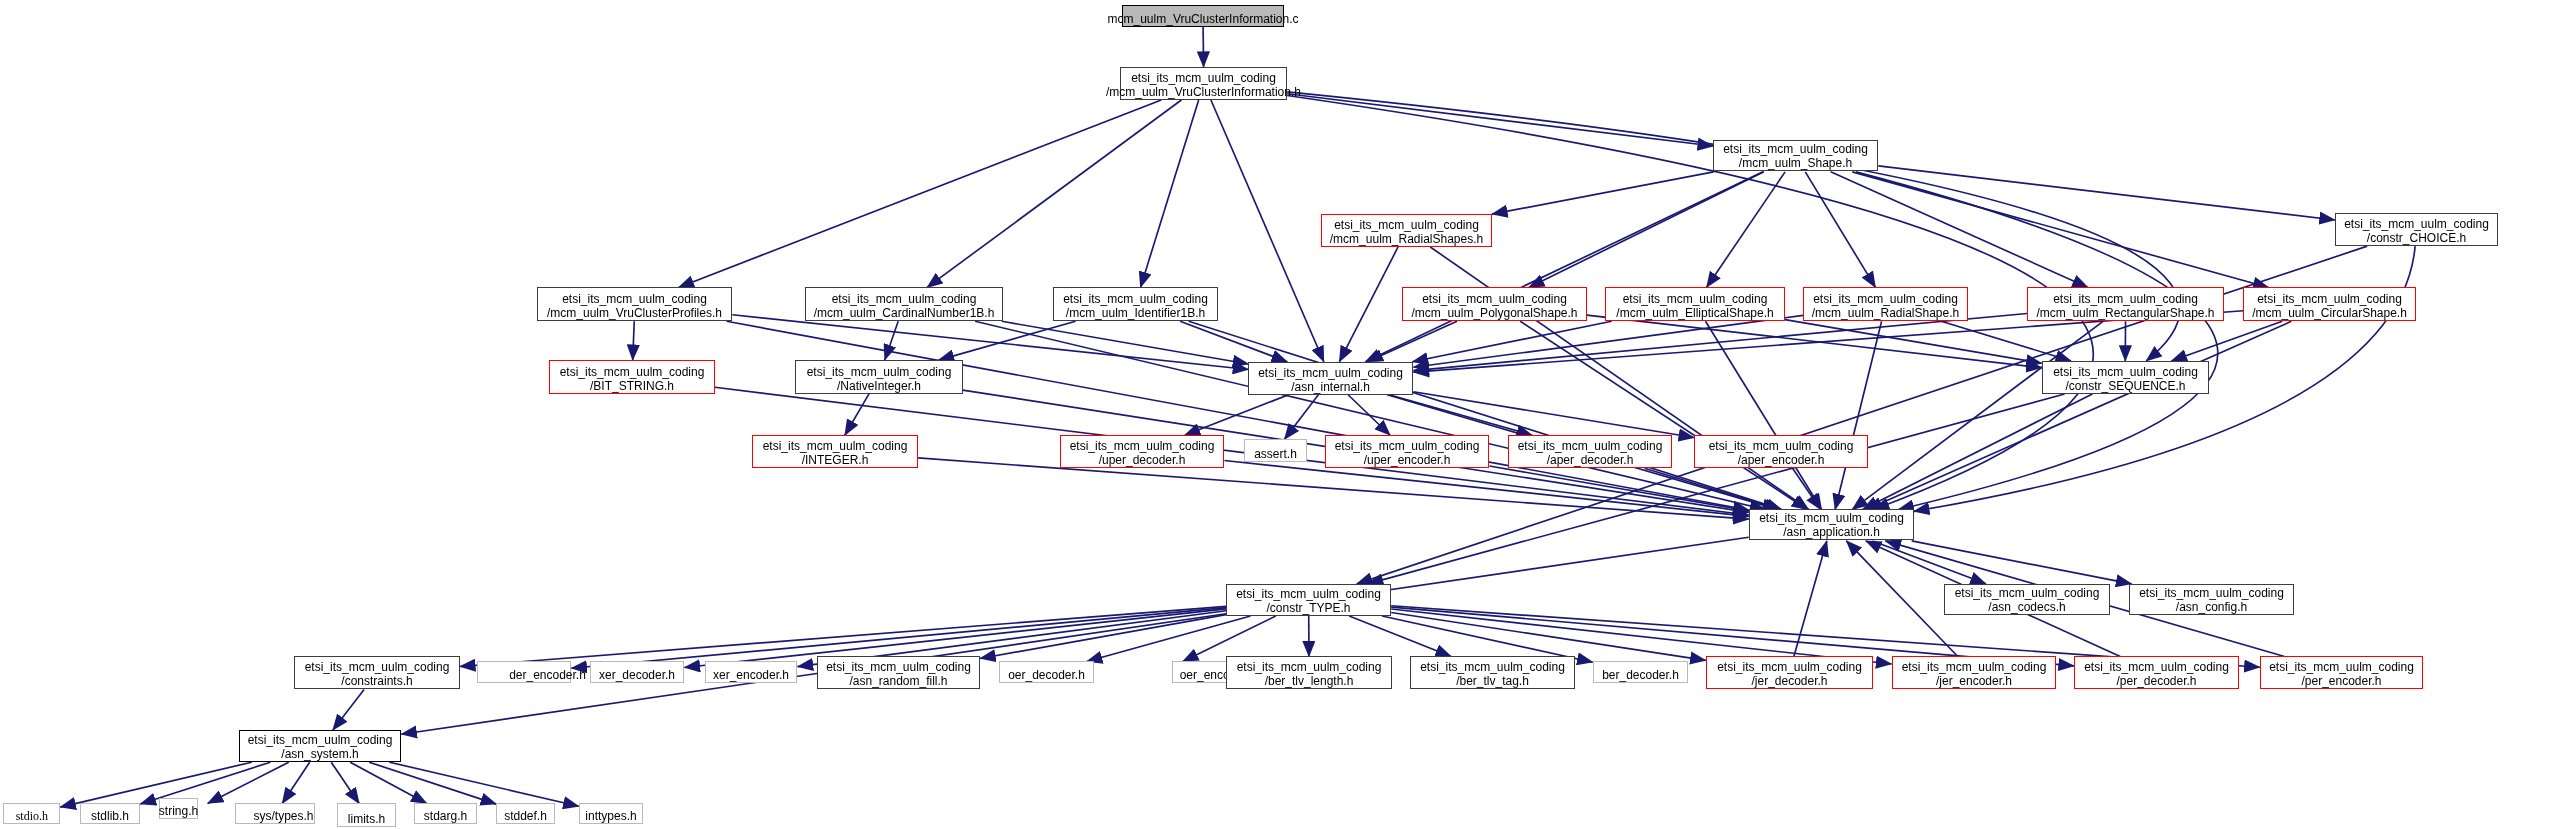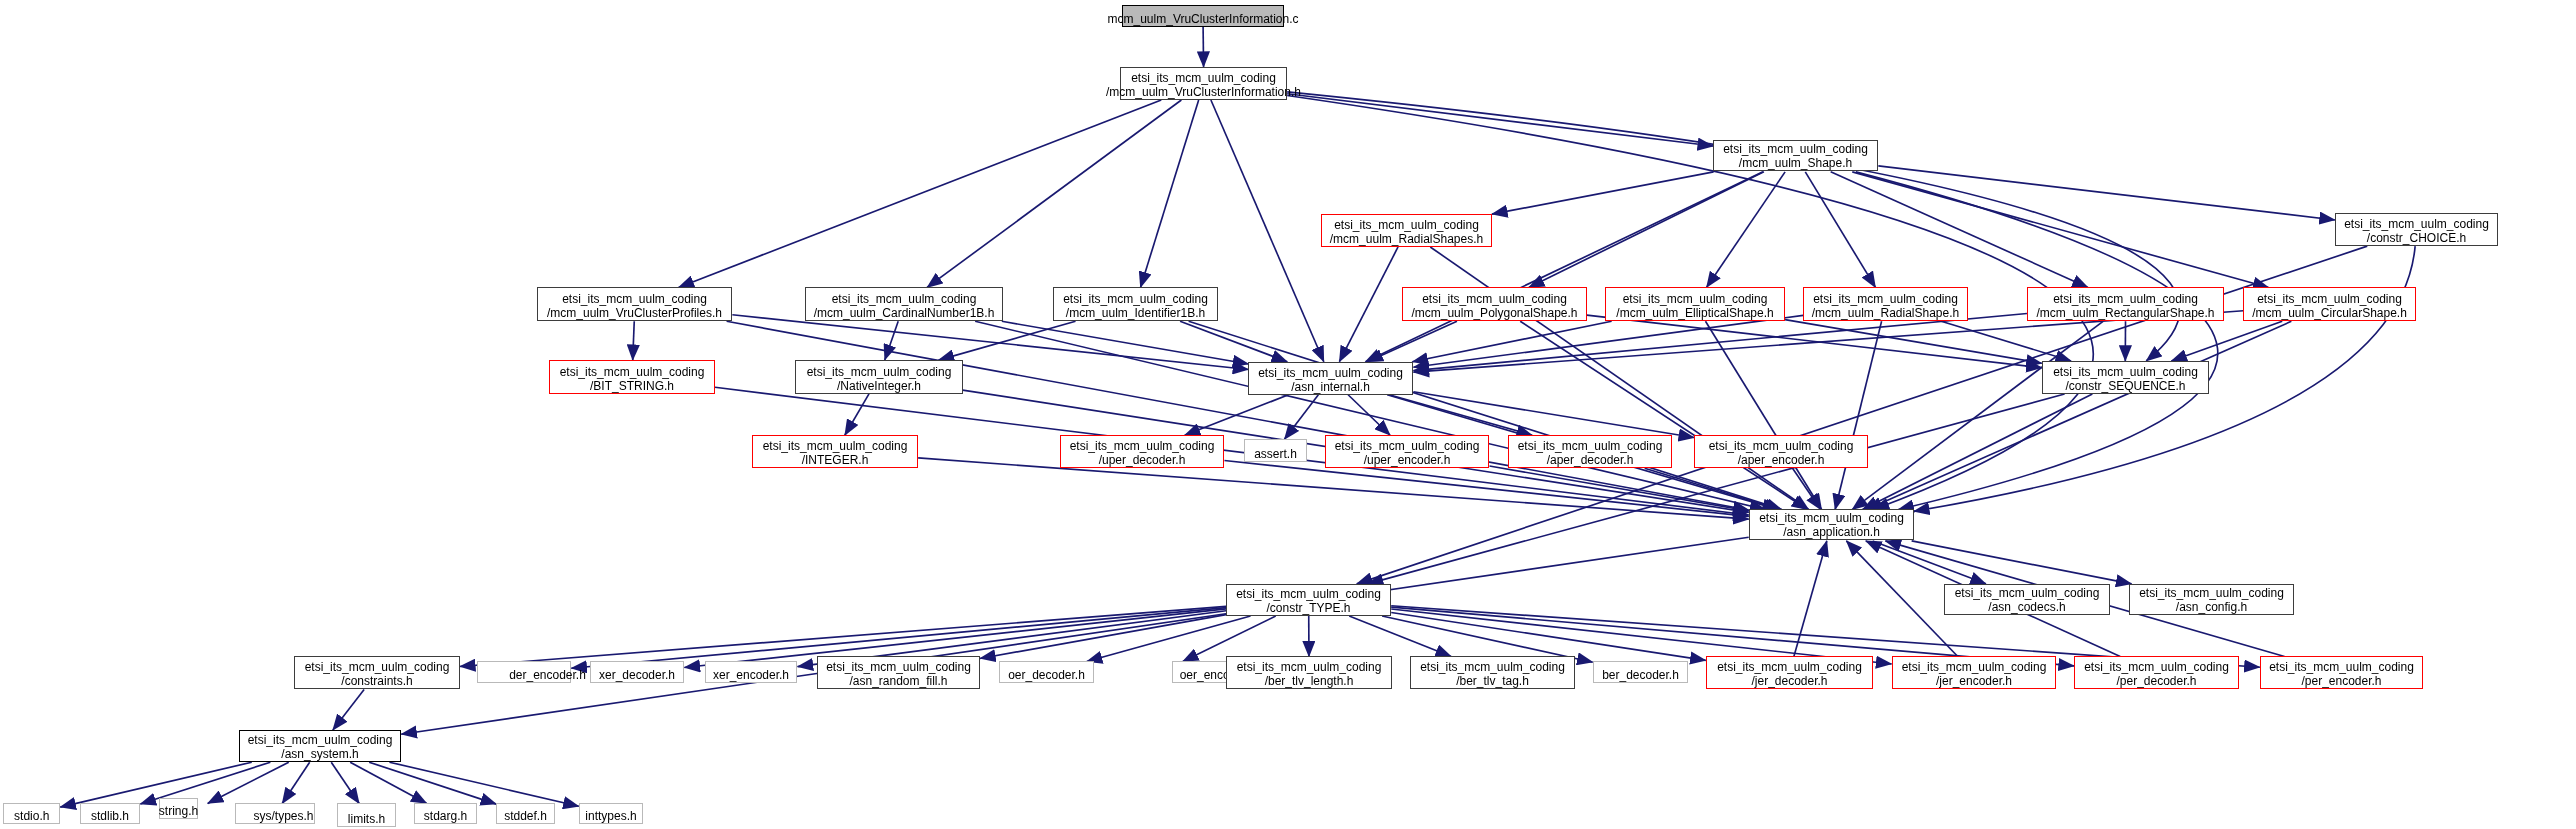--- a/index.html
+++ b/index.html
@@ -286,21 +286,21 @@
         <div>/per_decoder.h</div>
       </div>
       <div class="node truncated" style="left: 2260px; top: 656px; width: 163px; height: 33px;">
         <div>etsi_its_mcm_uulm_coding</div>
         <div>/per_encoder.h</div>
       </div>
       <div class="node emph" style="left: 239px; top: 730px; width: 162px; height: 32px;">
         <div>etsi_its_mcm_uulm_coding</div>
         <div>/asn_system.h</div>
       </div>
-      <div class="node system" style="left: 3.3px; top: 803px; width: 57px; height: 20.6px;">
+      <div class="node system" style="left: 3.3px; top: 803px; width: 57px; height: 20.6px; font-family: Liberation Serif, serif;">
         <div>stdio.h</div>
       </div>
       <div class="node system" style="left: 80px; top: 803px; width: 60px; height: 20.6px;">
         <div>stdlib.h</div>
       </div>
       <div class="node system" style="left: 159px; top: 798px; width: 39px; height: 20.6px;">
         <div>string.h</div>
       </div>
       <div class="node system" style="left: 235px; top: 803px; width: 80px; height: 20.6px; padding-left: 17px;">
         <div>sys/types.h</div>

